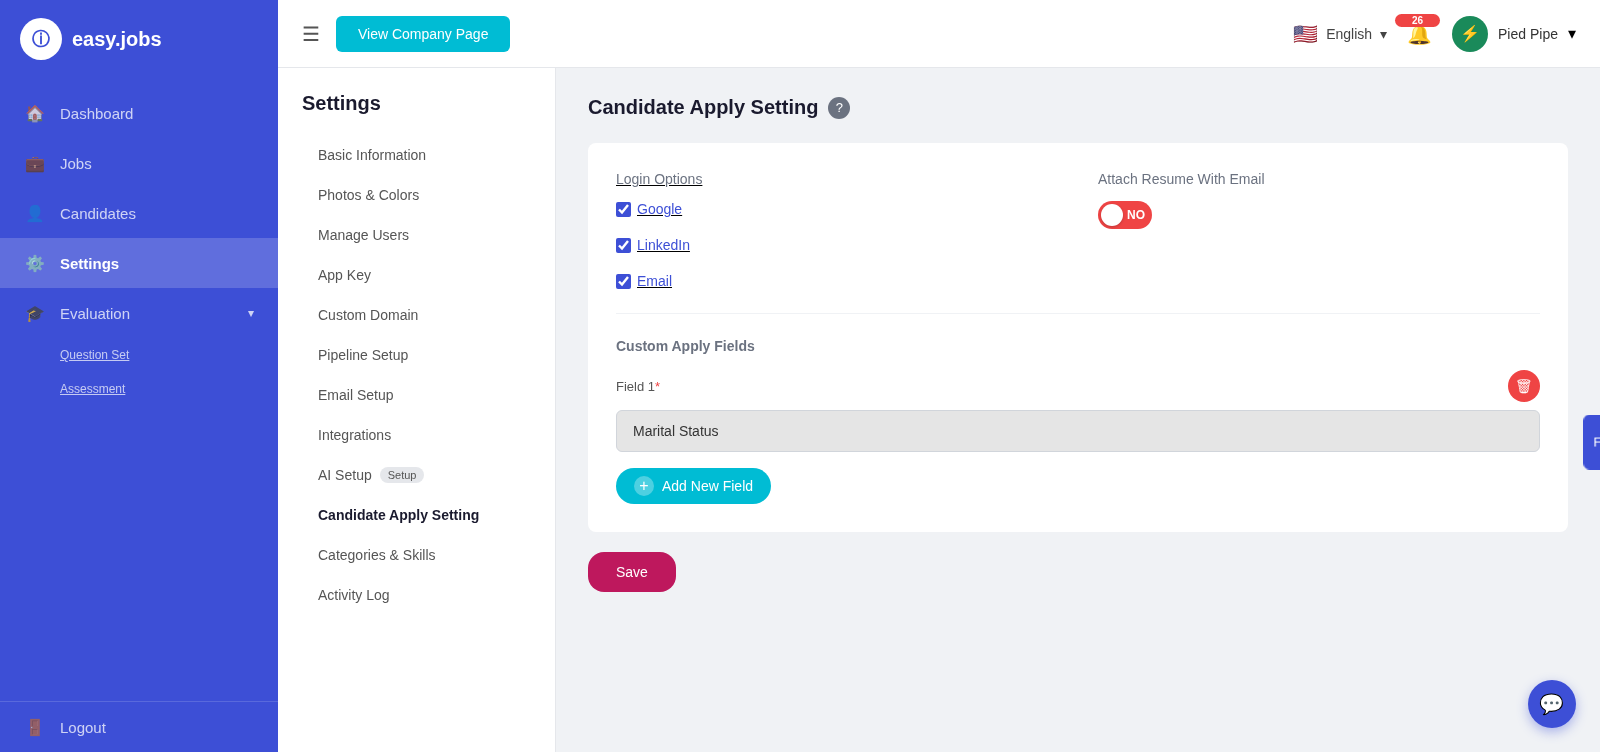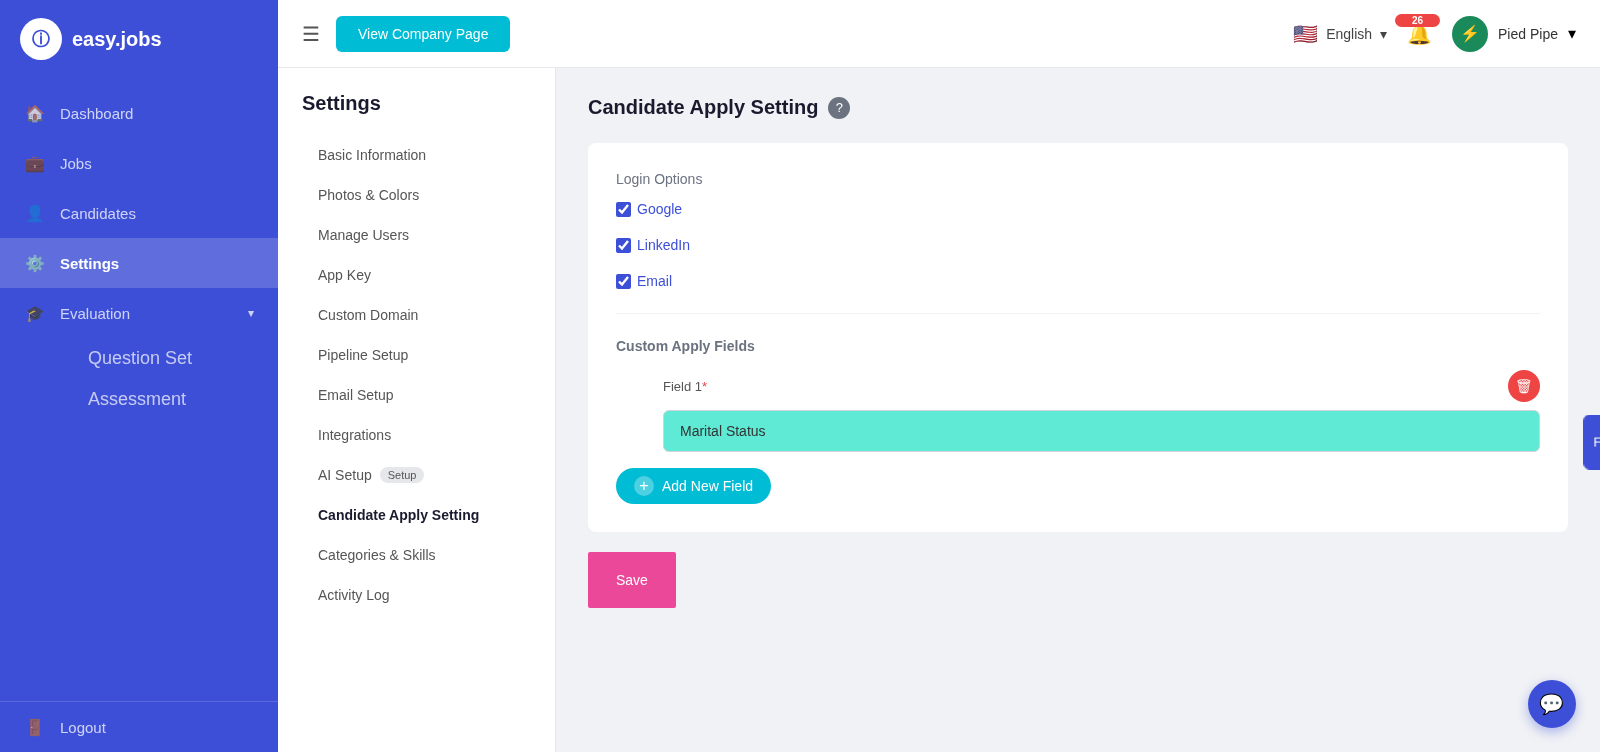--- a/index.html
+++ b/index.html
@@ -65,24 +65,25 @@
       display: flex;
       align-items: center;
       justify-content: center;
       font-size: 16px;
     }
     .nav-sub {
       display: flex;
       flex-direction: column;
     }
     .nav-sub-item {
-      padding: 10px 24px 10px 88px;
+      padding: 10px 24px 10px 60px;
       color: rgba(255,255,255,0.7);
-      font-size: 18px;
-      cursor: pointer;
+      font-size: 12px;
+      cursor: pointer;
+      text-decoration: underline;
     }
     .nav-arrow {
       margin-left: auto;
       font-size: 12px;
     }
     .sidebar-bottom {
       padding: 14px 24px;
       border-top: 1px solid rgba(255,255,255,0.15);
     }
 
@@ -257,21 +258,21 @@
       background: #fff;
       border-radius: 8px;
       padding: 28px;
       margin-bottom: 20px;
     }
 
     .two-col {
       display: flex;
       gap: 40px;
     }
-    .col-left { flex: 1; }
+    .col-left { flex: 1; text-decoration: underline; }
     .col-right { flex: 1; }
 
     .section-label {
       font-size: 14px;
       color: #6b7280;
       margin-bottom: 14px;
       font-weight: 500;
     }
     .login-options {
       display: flex;
@@ -334,21 +335,20 @@
     .divider { border: none; border-top: 1px solid #f0f2f5; margin: 24px 0; }
 
     .custom-fields-title {
       font-size: 14px;
       color: #6b7280;
       font-weight: 700;
       margin-bottom: 16px;
     }
     .field-row {
       margin-bottom: 16px;
-      margin-left: 47px;
     }
     .field-label-row {
       display: flex;
       align-items: center;
       justify-content: space-between;
       margin-bottom: 8px;
     }
     .field-label {
       font-size: 13px;
       color: #555;
@@ -368,21 +368,21 @@
       justify-content: center;
       font-size: 14px;
     }
     .field-input {
       width: 100%;
       padding: 12px 16px;
       border: 1px solid #d1d5db;
       border-radius: 6px;
       font-size: 14px;
       color: #333;
-      background: #5eead4;
+      background: #e5e5e5;
       outline: none;
     }
 
     .add-field-btn {
       display: flex;
       align-items: center;
       gap: 8px;
       background: #00bcd4;
       color: #fff;
       border: none;
@@ -398,25 +398,25 @@
       background: rgba(255,255,255,0.3);
       border-radius: 50%;
       display: flex;
       align-items: center;
       justify-content: center;
       font-size: 16px;
       font-weight: 300;
     }
 
     .save-btn {
-      background: #ec4899;
+      background: #be185d;
       color: #fff;
       border: none;
-      border-radius: 2px;
-      padding: 20px 28px;
+      border-radius: 16px;
+      padding: 12px 28px;
       font-size: 14px;
       cursor: pointer;
       font-weight: 500;
     }
 
     
     .feedback-tab {
       position: fixed;
       right: 0;
       top: 50%;
@@ -555,20 +555,29 @@
               <label class="checkbox-item">
                 <input type="checkbox" checked="" style="">
                 <span>LinkedIn</span>
               </label>
               <label class="checkbox-item">
                 <input type="checkbox" checked="" style="">
                 <span>Email</span>
               </label>
             </div>
           </div>
+          <div class="col-right">
+            <div class="attach-resume-label">Attach Resume With Email</div>
+            <div class="toggle-no">
+              <div class="toggle-switch">
+                <div class="toggle-knob"></div>
+                <span class="toggle-label-no">NO</span>
+              </div>
+            </div>
+          </div>
         </div>
 
         <hr class="divider">
 
         <div class="custom-fields-section">
           <div class="custom-fields-title">Custom Apply Fields</div>
 
           <div class="field-row">
             <div class="field-label-row">
               <span class="field-label">

